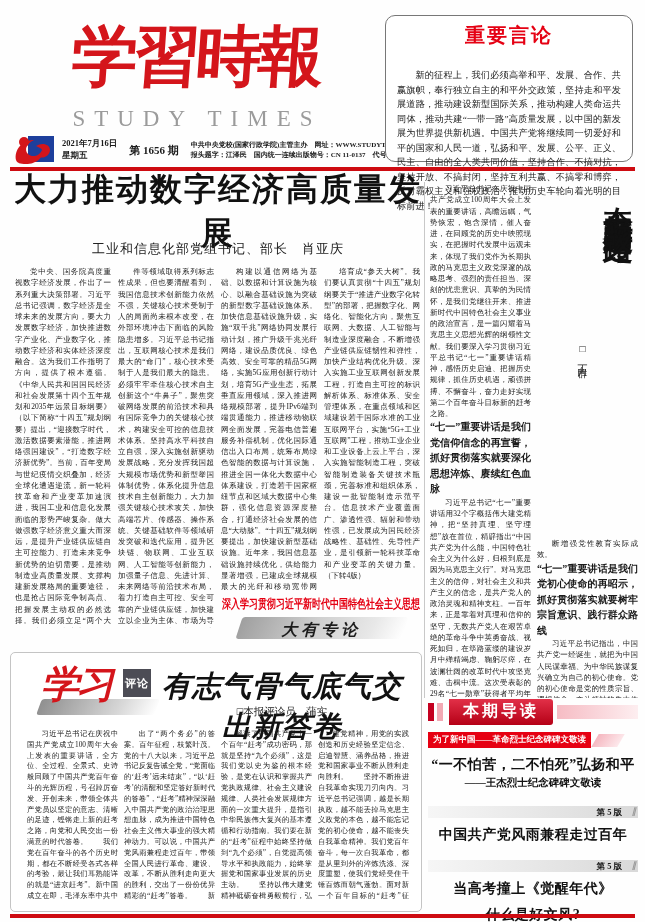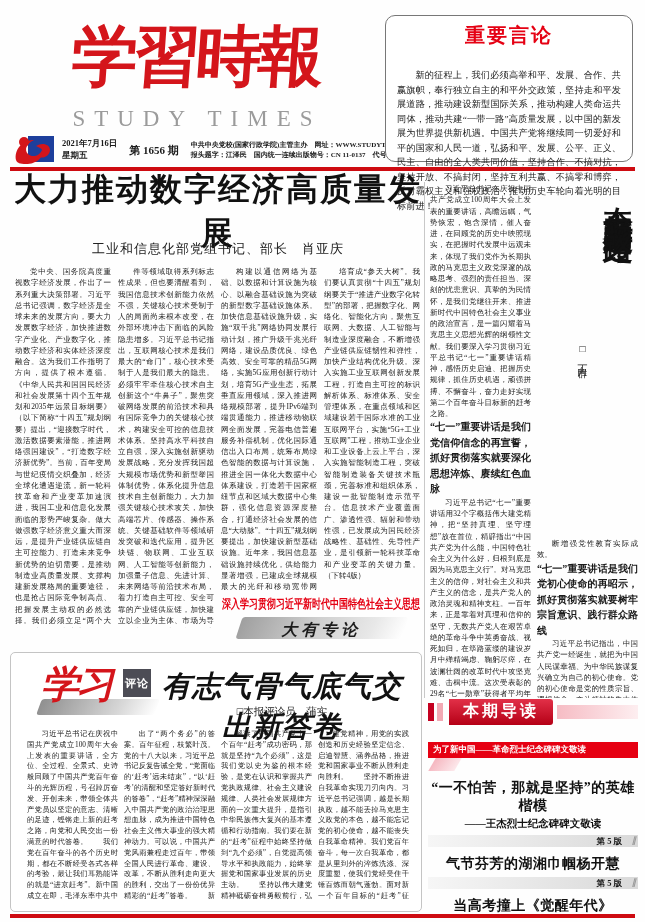--- a/index.html
+++ b/index.html
@@ -69,29 +69,29 @@
 
   
   .guide{position:absolute;left:428px;top:702px;width:210px;height:208px;}
   .guide-header{display:flex;align-items:center;height:20px;}
   .g-stripe1{width:6px;height:18px;background:#c40020;margin-right:3px;}
   .g-stripe2{width:6px;height:18px;background:#f2a9b4;margin-right:6px;}
   .g-label{background:linear-gradient(to bottom,#e23048,#b50016);color:#fff;font-weight:bold;
     font-size:16px;letter-spacing:3px;padding:2px 14px 3px;border-radius:0 3px 3px 0;
     font-family:"Liberation Sans",sans-serif;white-space:nowrap;}
   .g-tail{flex:1;height:14px;margin-left:4px;background:linear-gradient(to right,#f6bcc4,#fdeef0);}
-  .guide-tag-row{margin-top:20px;display:flex;flex-direction:column;}
+  .guide-tag-row{margin-top:10px;display:flex;align-items:center;}
   .guide-tag{background:#e60012;color:#fff;font-size:8.5px;font-weight:bold;padding:2px 5px;white-space:nowrap;}
   .guide-tag-deco{width:26px;height:13px;background:linear-gradient(100deg,#f5b6bf,#fde9ec);
     transform:skewX(-30deg);margin-left:4px;}
   .g-item{margin-top:8px;}
   .g-title{font-size:14px;font-weight:900;text-align:center;color:#111;letter-spacing:0.5px;
     font-family:"Liberation Serif",serif;}
   .g-sub{font-size:10.5px;font-weight:bold;text-align:center;margin-top:2px;color:#111;}
-  .g-pageline{margin-top:4px;height:12px;background:linear-gradient(to right,#f6f6f6,#d9d9d9);
+  .g-pageline{margin-top:16px;height:12px;background:linear-gradient(to right,#f6f6f6,#d9d9d9);
     text-align:right;font-size:8.5px;font-weight:bold;line-height:12px;padding-right:16px;position:relative;}
   .g-pageline::after{content:"\2225";position:absolute;right:2px;top:-1px;color:#9a9a9a;font-style:italic;}
 
   
   .commentary{position:absolute;left:10px;top:652px;width:412px;height:260px;
     border:1px solid #c4c4c4;border-radius:5px;background:#fff;box-sizing:border-box;}
   .c-logo{position:absolute;left:28px;top:12px;width:120px;height:56px;}
   .c-logo-swoosh{position:absolute;left:0px;top:34px;width:118px;height:16px;
     background:linear-gradient(100deg,#8f8f8f,#d9d9d9 70%,#fff);transform:skewX(-20deg);border-radius:3px;}
   .c-logo-main{position:absolute;left:2px;top:-6px;font-size:38px;font-weight:900;font-style:italic;
@@ -192,26 +192,26 @@
       <div class="g-stripe2"></div>
       <div class="g-label">本期导读</div>
       <div class="g-tail"></div>
     </div>
     <div class="guide-tag-row">
       <div class="guide-tag">为了新中国——革命烈士纪念碑碑文敬读</div>
       <div class="guide-tag-deco"></div>
     </div>
 
     <div class="g-item">
-      <div class="g-title">“一不怕苦，那就是坚持”的英雄楷模</div>
+      <div class="g-title">“一不怕苦，二不怕死”弘扬和平</div>
       <div class="g-sub">——王杰烈士纪念碑碑文敬读</div>
       <div class="g-pageline">第 5 版</div>
     </div>
     <div class="g-item">
-      <div class="g-title">气节芬芳的湖湘巾帼杨开慧</div>
+      <div class="g-title">中国共产党风雨兼程走过百年</div>
       <div class="g-pageline">第 5 版</div>
     </div>
     <div class="g-item">
       <div class="g-title">当高考撞上《觉醒年代》</div>
     </div>
     <div class="g-item">
       <div class="g-title">什么是好文风?</div>
 
     </div>
   </div>

